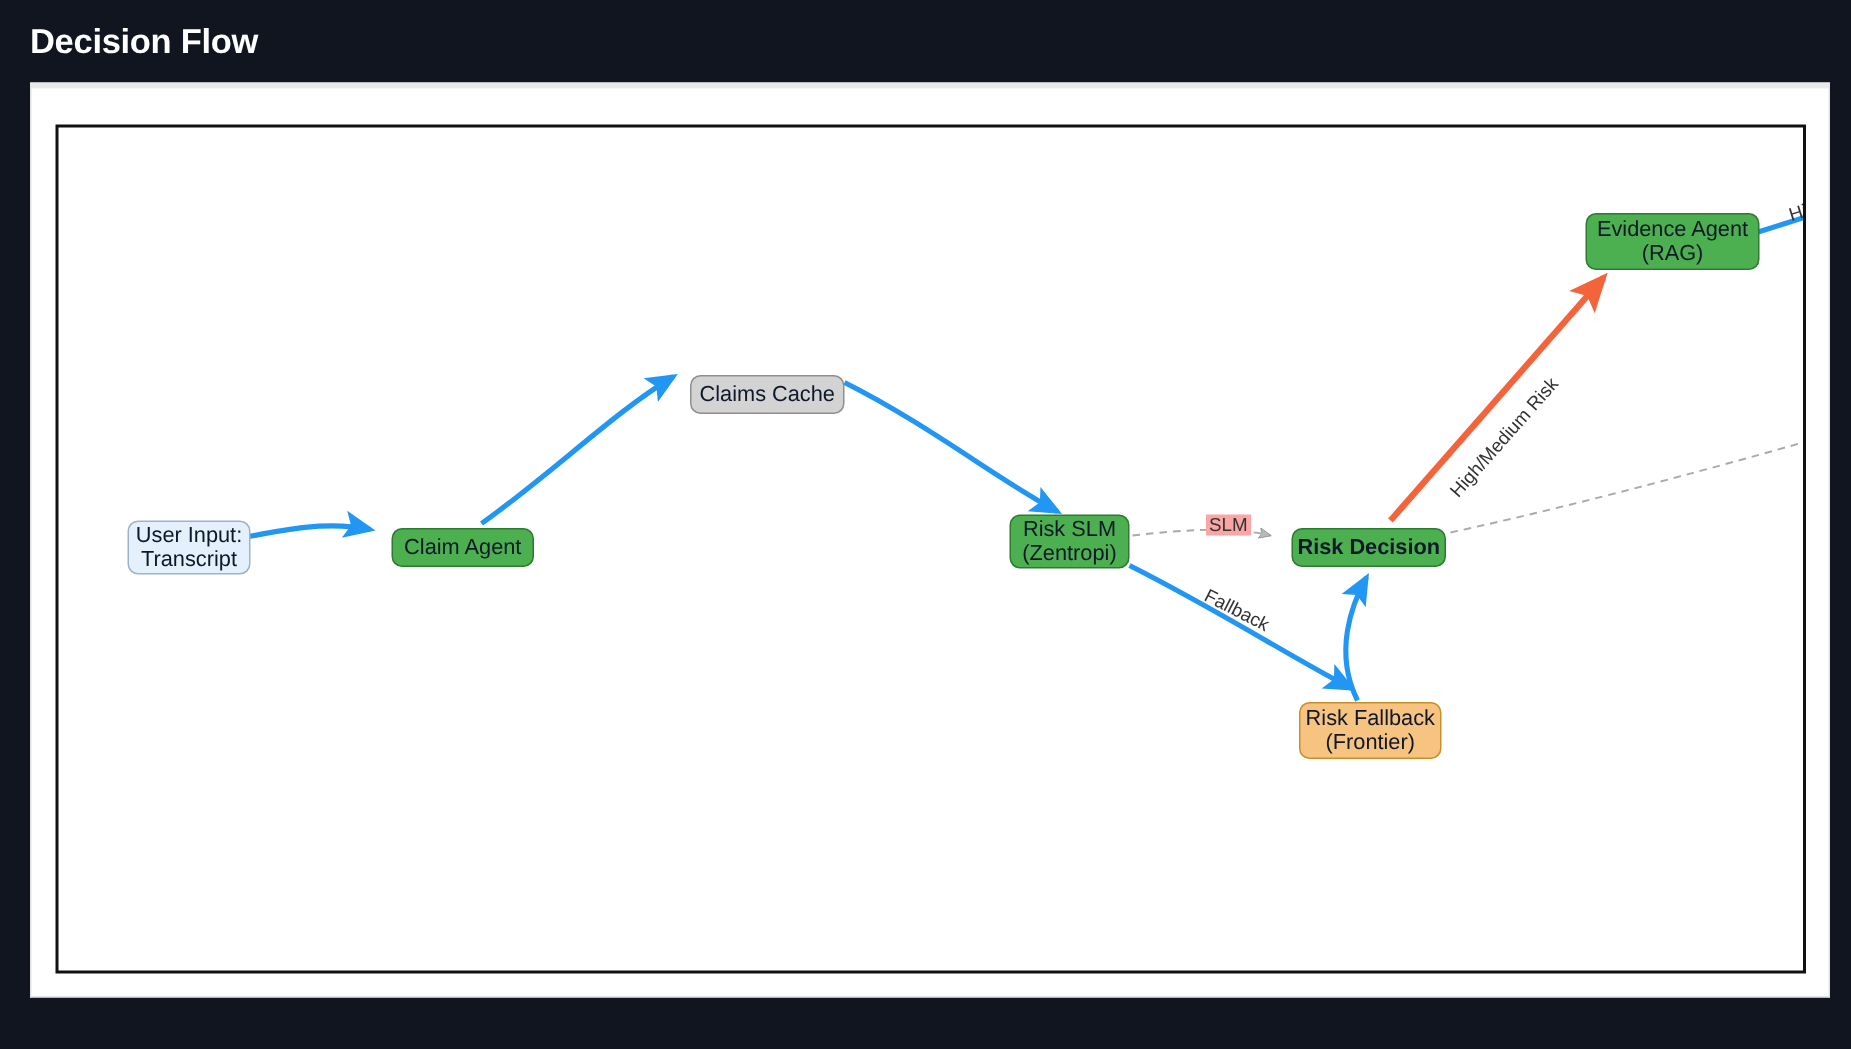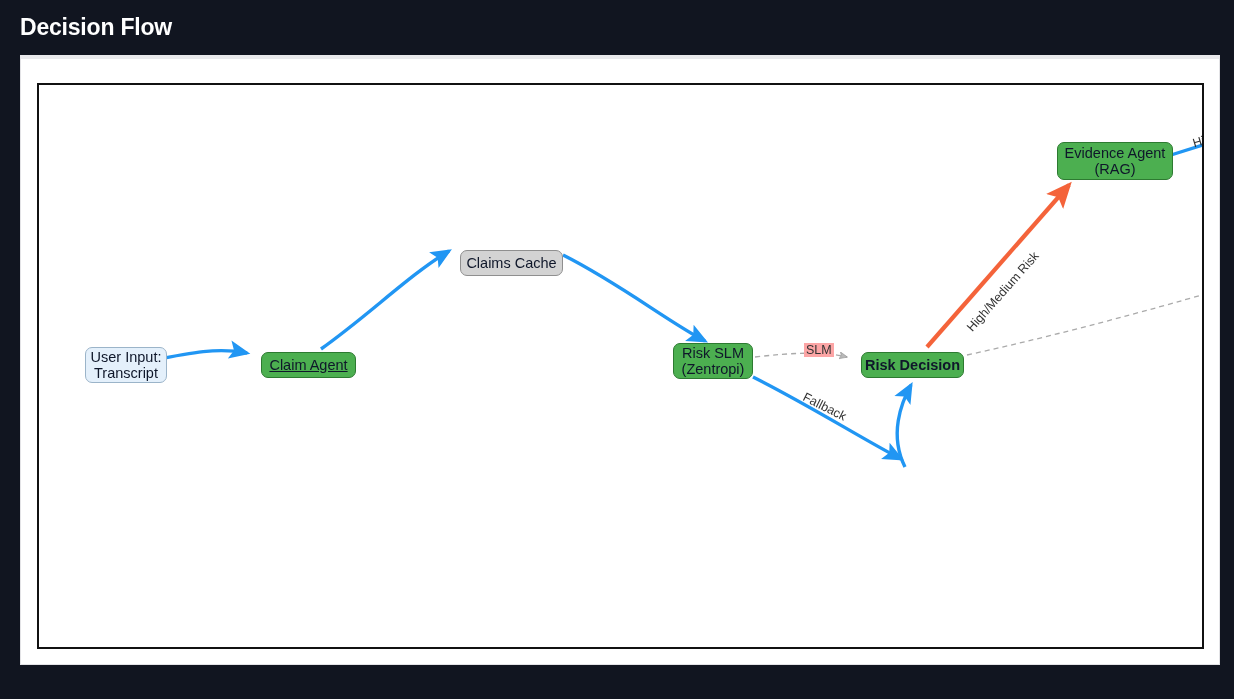--- a/index.html
+++ b/index.html
@@ -150,29 +150,31 @@
         <path d="M 888,262 L 1030,100" fill="none" stroke="#f4633a" stroke-width="4.2" marker-end="url(#arrow-orange)"></path>
 
         <path d="M 928,270 C 1020,250 1110,225 1170,208" fill="none" stroke="#aaaaaa" stroke-width="1.3" stroke-dasharray="5,4"></path>
 
         <path d="M 1132,70 L 1170,58" fill="none" stroke="#2196f3" stroke-width="3.4"></path>
       </svg>
 
       <div class="node lightblue" id="node-user-input" style="left:26px; top:262px; width:82px; height:36px;">User Input:
 Transcript</div>
 
-      <div class="node green" id="node-claim-agent" style="left:222px; top:267px; width:95px; height:26px;text-decoration:underline;">Claim Agent</div>
+      <div class="node green" id="node-claim-agent" style="left:222px; top:267px; width:95px; height:26px;">Claim Agent</div>
 
       <div class="node gray" id="node-claims-cache" style="left:421px; top:145px; width:103px; height:26px;margin-top:20px;">Claims Cache</div>
 
       <div class="node green" id="node-risk-slm" style="left:634px; top:258px; width:80px; height:36px;">Risk SLM
 (Zentropi)</div>
 
       <div class="node green" id="node-risk-decision" style="left:822px; top:267px; width:103px; height:26px;font-weight:bold;">Risk Decision</div>
 
+      <div class="node orange" id="node-risk-fallback" style="left:827px; top:383px; width:95px; height:38px;">Risk Fallback
+(Frontier)</div>
 
       <div class="node green" id="node-evidence-agent" style="left:1018px; top:57px; width:116px; height:38px;">Evidence Agent
 (RAG)</div>
 
       <div class="edge-label on-white" style="left:765px; top:258px;">SLM</div>
 
       <div class="edge-label" style="left:768px; top:305px; transform: rotate(27deg); transform-origin: left top;">Fallback</div>
 
       <div class="edge-label" style="left:925px; top:240px; transform: rotate(-48.5deg); transform-origin: left top;">High/Medium Risk</div>
 

